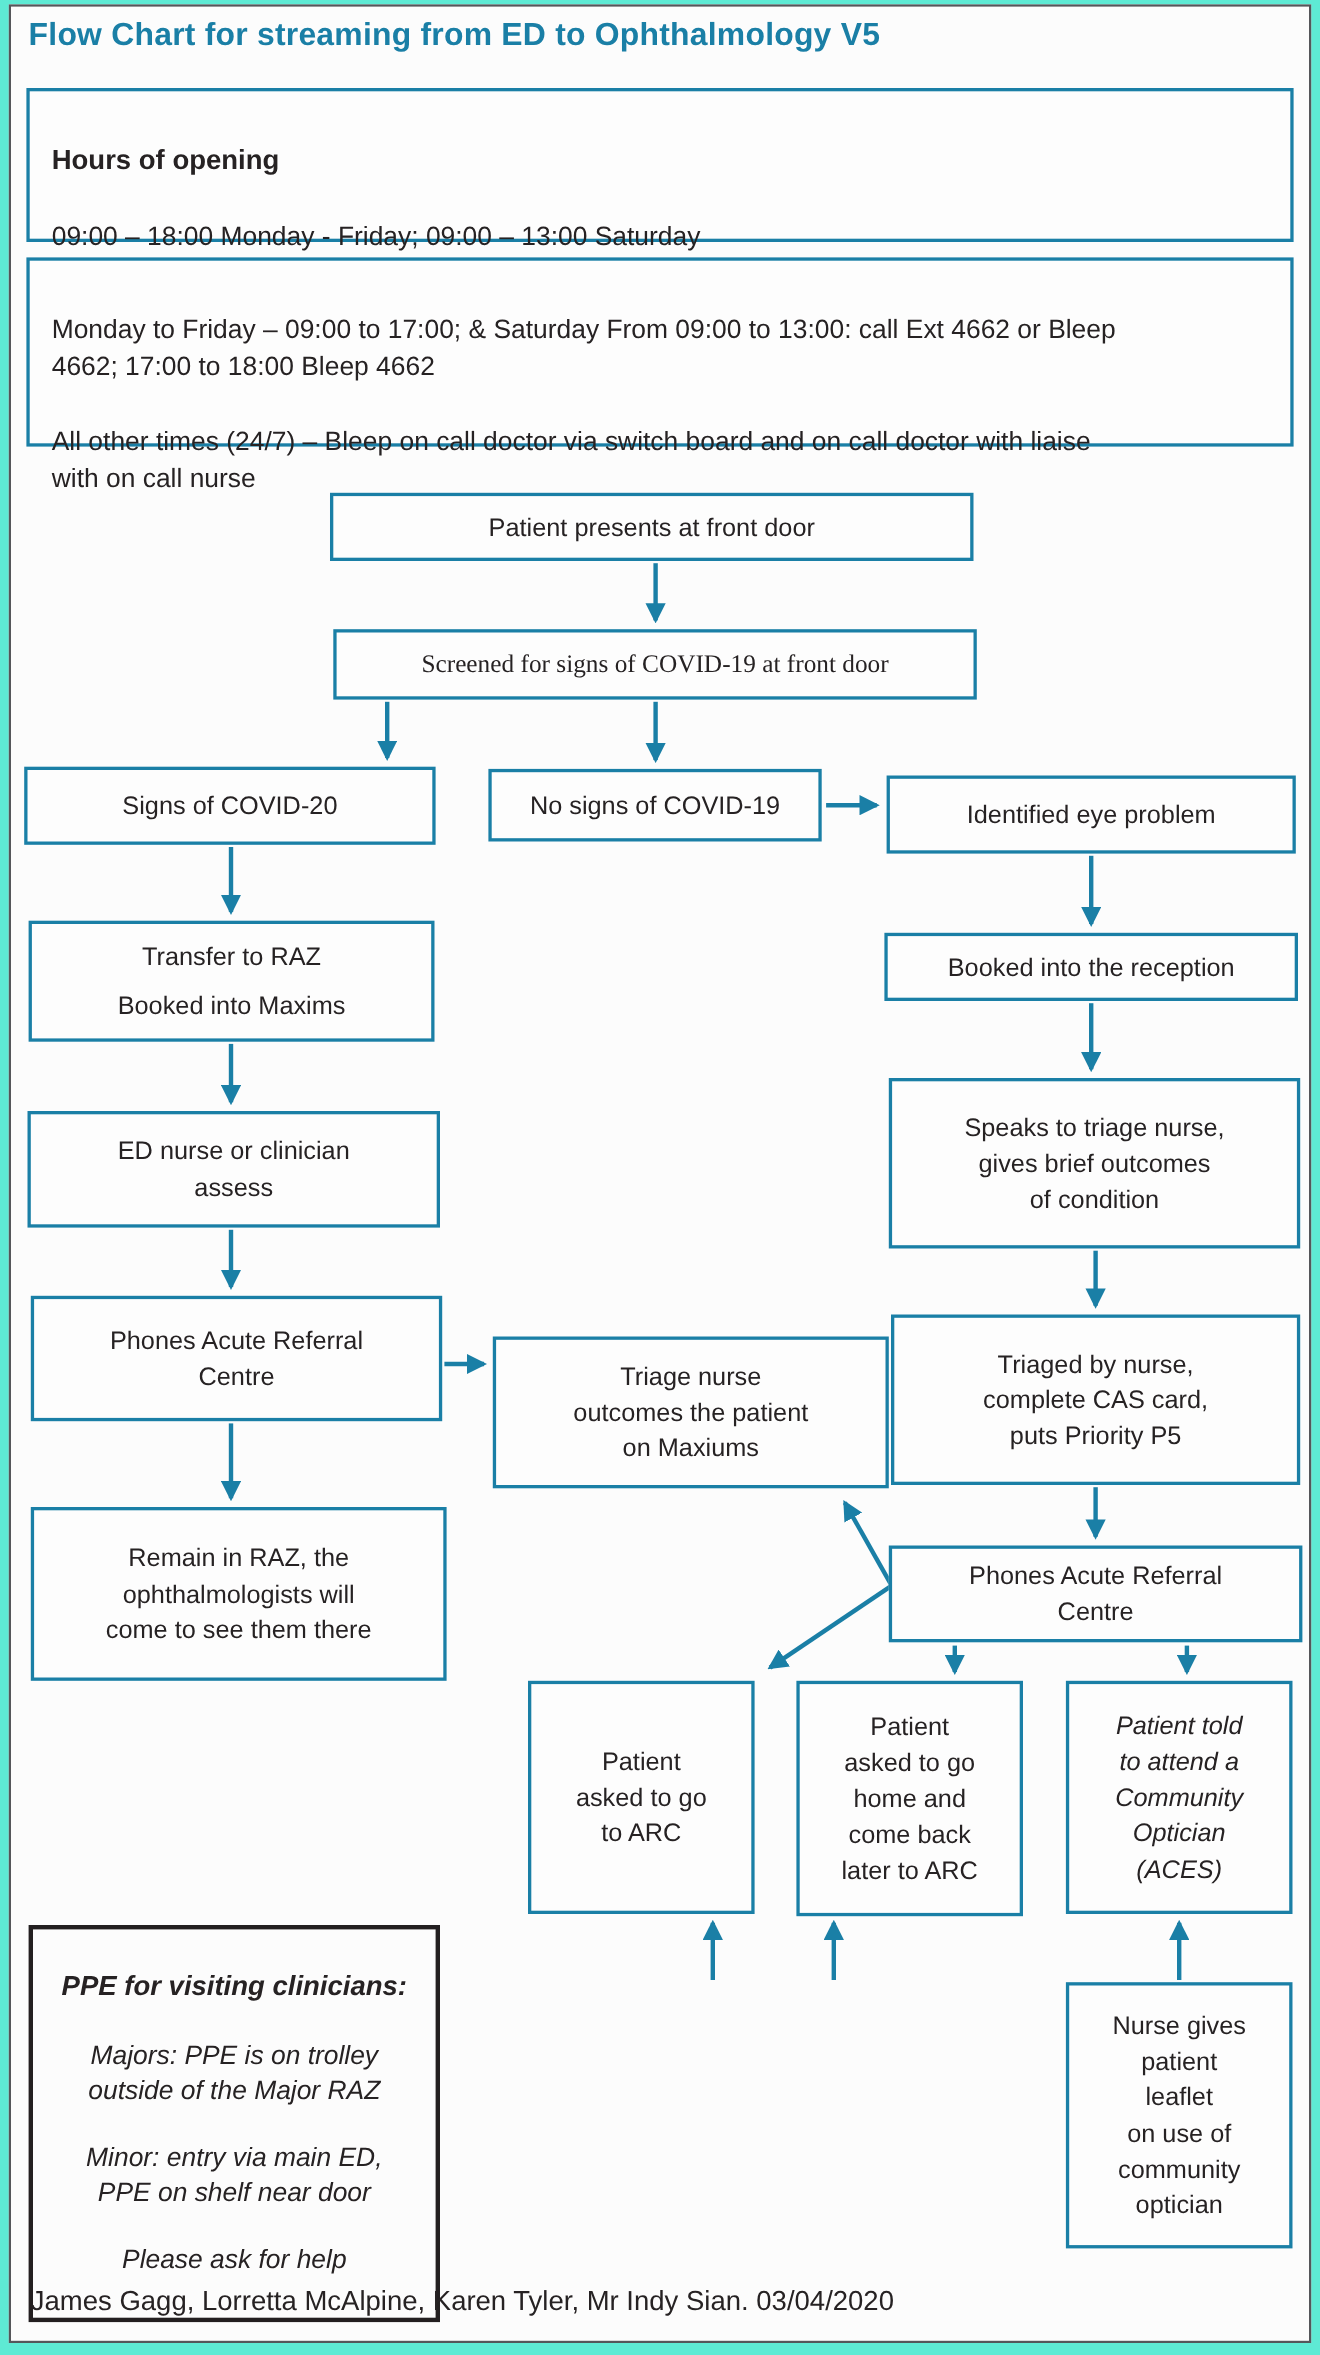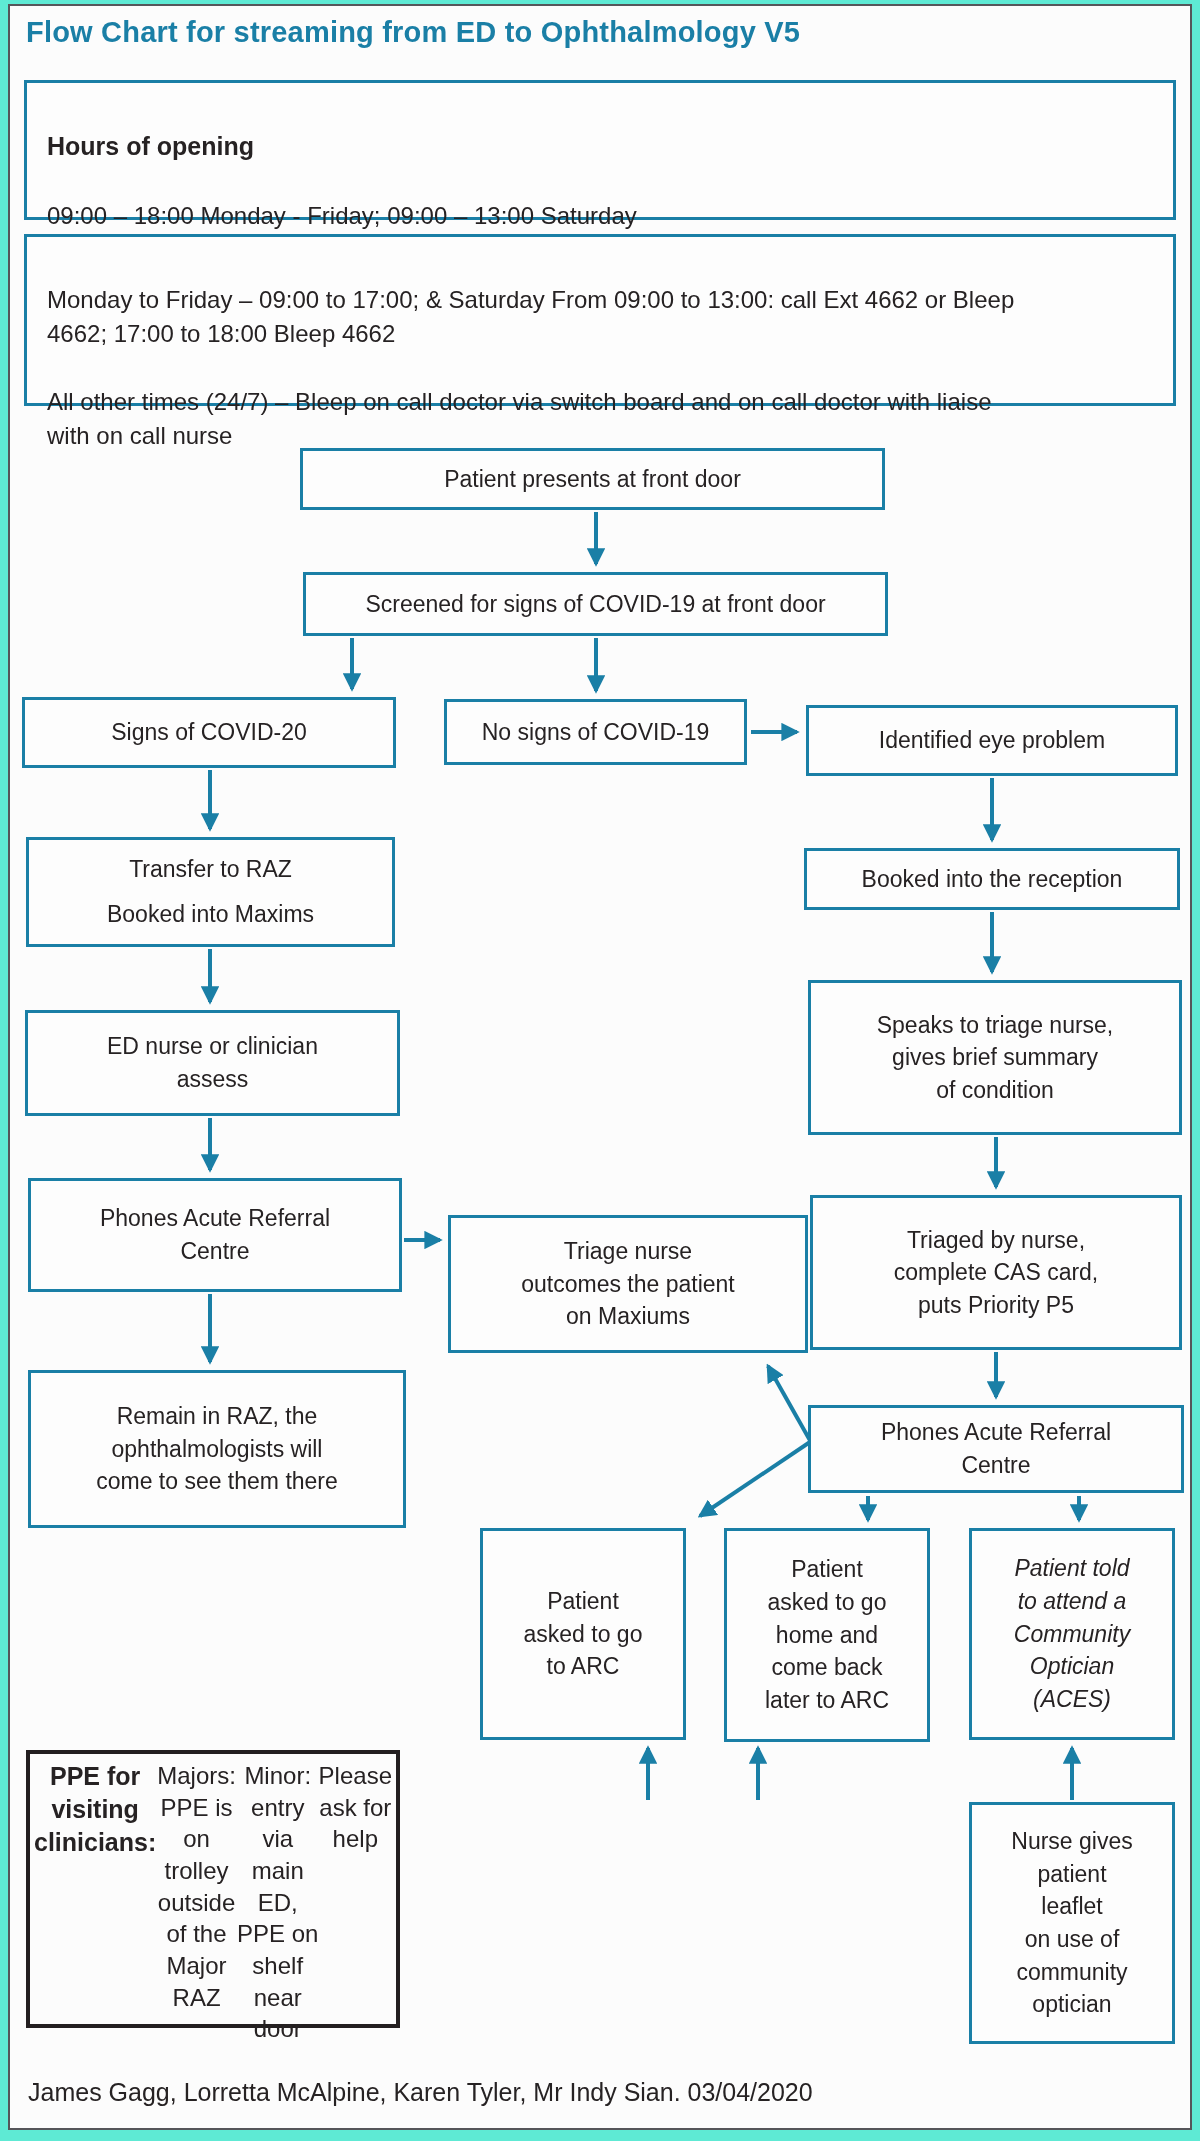--- a/index.html
+++ b/index.html
@@ -49,29 +49,30 @@
     padding:10px 8px;
   }
   .fbox.wide-gap{line-height:1.95;}
   #arrows{
     position:absolute;left:0;top:0;width:1200px;height:2141px;
     pointer-events:none;
   }
   #arrows line{stroke:var(--teal);stroke-width:4;}
   #arrows marker path{fill:var(--teal);}
   #ppe-box{
-    position:absolute;left:26px;top:1750px;width:374px;height:278px;
+    position:absolute;left:26px;top:1750px;width:374px;height:361px;
     border:4px solid #231f20;
     background:#fcfcfc;
     box-sizing:border-box;
-    display:flex;justify-content:space-evenly;
+    display:flex;flex-direction:column;justify-content:space-evenly;
     text-align:center;
     font-size:24px;line-height:1.32;
     white-space:pre-line;
     padding:6px 4px;
+    font-style:italic;
   }
   #ppe-box .ppe-heading{font-weight:bold;font-size:25px;}
   #footer-credits{
     position:absolute;left:28px;top:2078px;
     font-size:25px;color:var(--ink);
   }
 </style>
 </head>
 <body>
 
@@ -116,38 +117,38 @@
     <line x1="810" y1="1442" x2="700" y2="1516" marker-end="url(#ah)"></line>
     <line x1="868" y1="1496" x2="868" y2="1520" marker-end="url(#ah)"></line>
     <line x1="1079" y1="1496" x2="1079" y2="1520" marker-end="url(#ah)"></line>
     <line x1="648" y1="1800" x2="648" y2="1748" marker-end="url(#ah)"></line>
     <line x1="758" y1="1800" x2="758" y2="1748" marker-end="url(#ah)"></line>
     <line x1="1072" y1="1800" x2="1072" y2="1748" marker-end="url(#ah)"></line>
   </svg>
 
   <div class="fbox" style="left:300px;top:448px;width:585px;height:62px;">Patient presents at front door</div>
 
-  <div class="fbox" style="left:303px;top:572px;width:585px;height:64px;">Screened for signs of COVID-19 at front door</div>
+  <div class="fbox" style="left:303px;top:572px;width:585px;height:64px;font-family:Liberation Serif, serif;">Screened for signs of COVID-19 at front door</div>
 
   <div class="fbox" style="left:22px;top:697px;width:374px;height:71px;">Signs of COVID-20</div>
 
   <div class="fbox" style="left:444px;top:699px;width:303px;height:66px;">No signs of COVID-19</div>
 
   <div class="fbox" style="left:806px;top:705px;width:372px;height:71px;">Identified eye problem</div>
 
   <div class="fbox wide-gap" style="left:26px;top:837px;width:369px;height:110px;">Transfer to RAZ
 Booked into Maxims</div>
 
   <div class="fbox" style="left:804px;top:848px;width:376px;height:62px;">Booked into the reception</div>
 
   <div class="fbox" style="left:25px;top:1010px;width:375px;height:106px;">ED nurse or clinician
 assess</div>
 
   <div class="fbox" style="left:808px;top:980px;width:374px;height:155px;">Speaks to triage nurse,
-gives brief summary
+gives brief outcomes
 of condition</div>
 
   <div class="fbox" style="left:28px;top:1178px;width:374px;height:114px;">Phones Acute Referral
 Centre</div>
 
   <div class="fbox" style="left:810px;top:1195px;width:372px;height:155px;">Triaged by nurse,
 complete CAS card,
 puts Priority P5</div>
 
   <div class="fbox" style="left:448px;top:1215px;width:360px;height:138px;">Triage nurse

